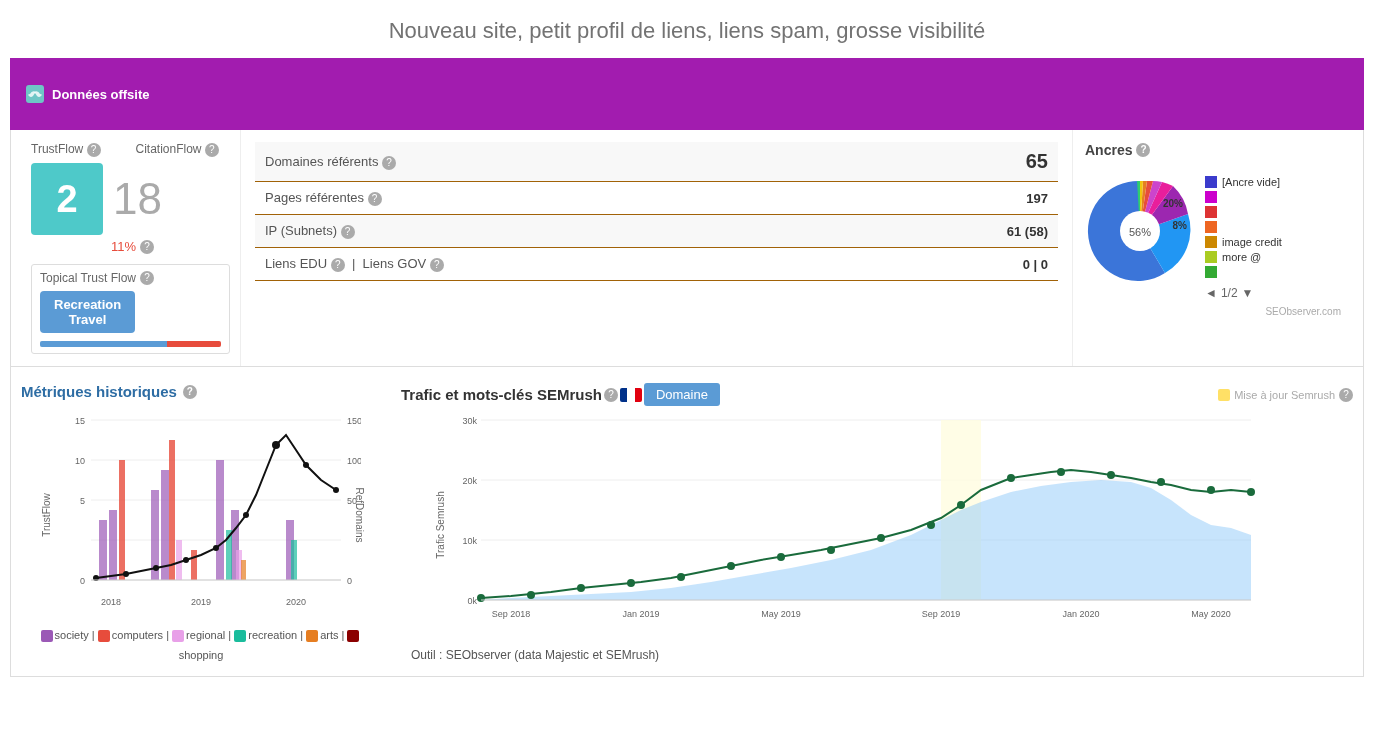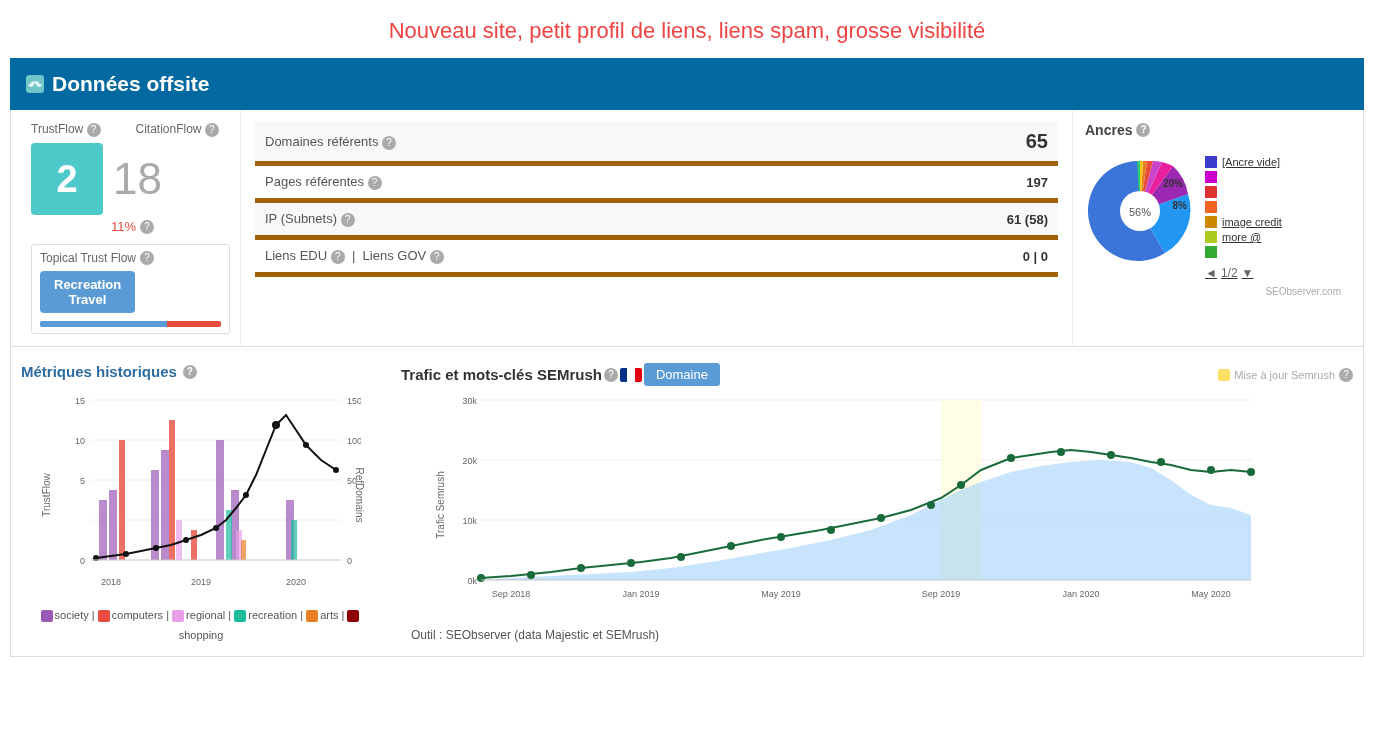--- a/index.html
+++ b/index.html
@@ -2,29 +2,29 @@
 <html><head>
   <meta charset="utf-8">
   <style>
     * { box-sizing: border-box; margin: 0; padding: 0; }
     body { font-family: Arial, sans-serif; background: #fff; font-size: 13px; color: #333; width: 1374px; }
     
     .page-title {
       text-align: center;
       font-size: 22px;
       font-weight: normal;
-      color: #ef4444;
+      color: #737373;
       padding: 18px 20px 14px;
     }
     
     .section-header {
-      background: #0369a1;
+      background: #a21caf;
       color: #fff;
-      padding: 14px 16px;
-      font-size: 21px;
+      padding: 27px 16px;
+      font-size: 13px;
       font-weight: bold;
       display: flex;
       align-items: center;
       gap: 8px;
       margin: 0 10px;
     }
     
     .link-icon {
       display: inline-block;
       width: 18px;
@@ -159,21 +159,21 @@
       padding: 12px 14px;
       border-right: 1px solid #eee;
     }
     
     .metrics-table {
       width: 100%;
       border-collapse: collapse;
     }
     
     .metrics-table tr {
-      border-bottom: 5px solid #a16207;
+      border-bottom: 1px solid #a16207;
     }
     .metrics-table tr:nth-child(odd) {
       background: #f8f8f8;
     }
     .metrics-table tr:nth-child(even) {
       background: #fff;
     }
     
     .metrics-table td {
       padding: 8px 10px;
@@ -236,21 +236,20 @@
       top: 44px;
       right: 8px;
       font-size: 10px;
       font-weight: bold;
       color: #333;
     }
     
     .anchor-legend {
       flex: 1;
       font-size: 11px;
-      text-decoration: underline;
     }
     
     .legend-item {
       display: flex;
       align-items: center;
       gap: 5px;
       margin-bottom: 3px;
     }
     
     .legend-color {

